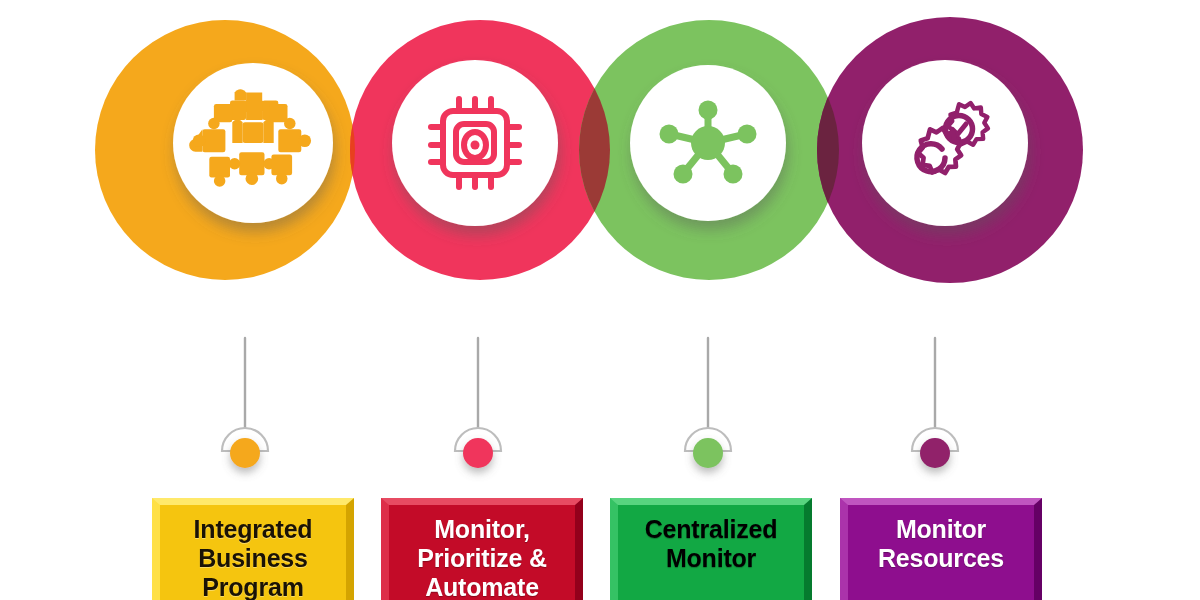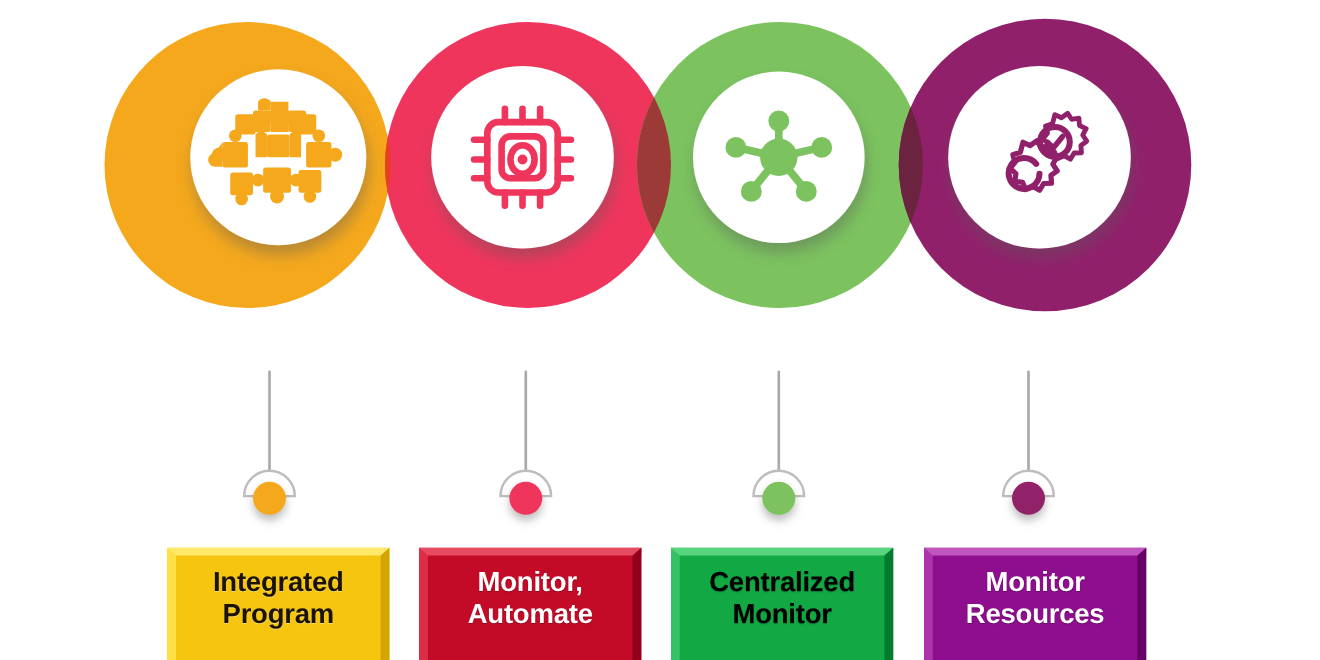--- a/index.html
+++ b/index.html
@@ -333,25 +333,27 @@
         <path d="M 912 131 a 23 23 0 0 1 46 0 z" fill="#ffffff" stroke="#BDBDBD" stroke-width="2.2"></path>
         <circle cx="935" cy="133" r="15" fill="#91206B" filter="url(#dotShadow)"></circle>
       </g>
     </svg>
   </div>
 
   <div id="labels">
 
     <div class="label-box bevel" id="label-box-0">
       <span class="label-text">Integrated</span>
+      <span class="label-text">Business</span>
       <span class="label-text">Program</span>
     </div>
 
     <div class="label-box bevel" id="label-box-1">
       <span class="label-text">Monitor,</span>
+      <span class="label-text">Prioritize &amp;</span>
       <span class="label-text">Automate</span>
     </div>
 
     <div class="label-box bevel" id="label-box-2">
       <span class="label-text">Centralized</span>
       <span class="label-text">Monitor</span>
     </div>
 
     <div class="label-box bevel" id="label-box-3">
       <span class="label-text">Monitor</span>

